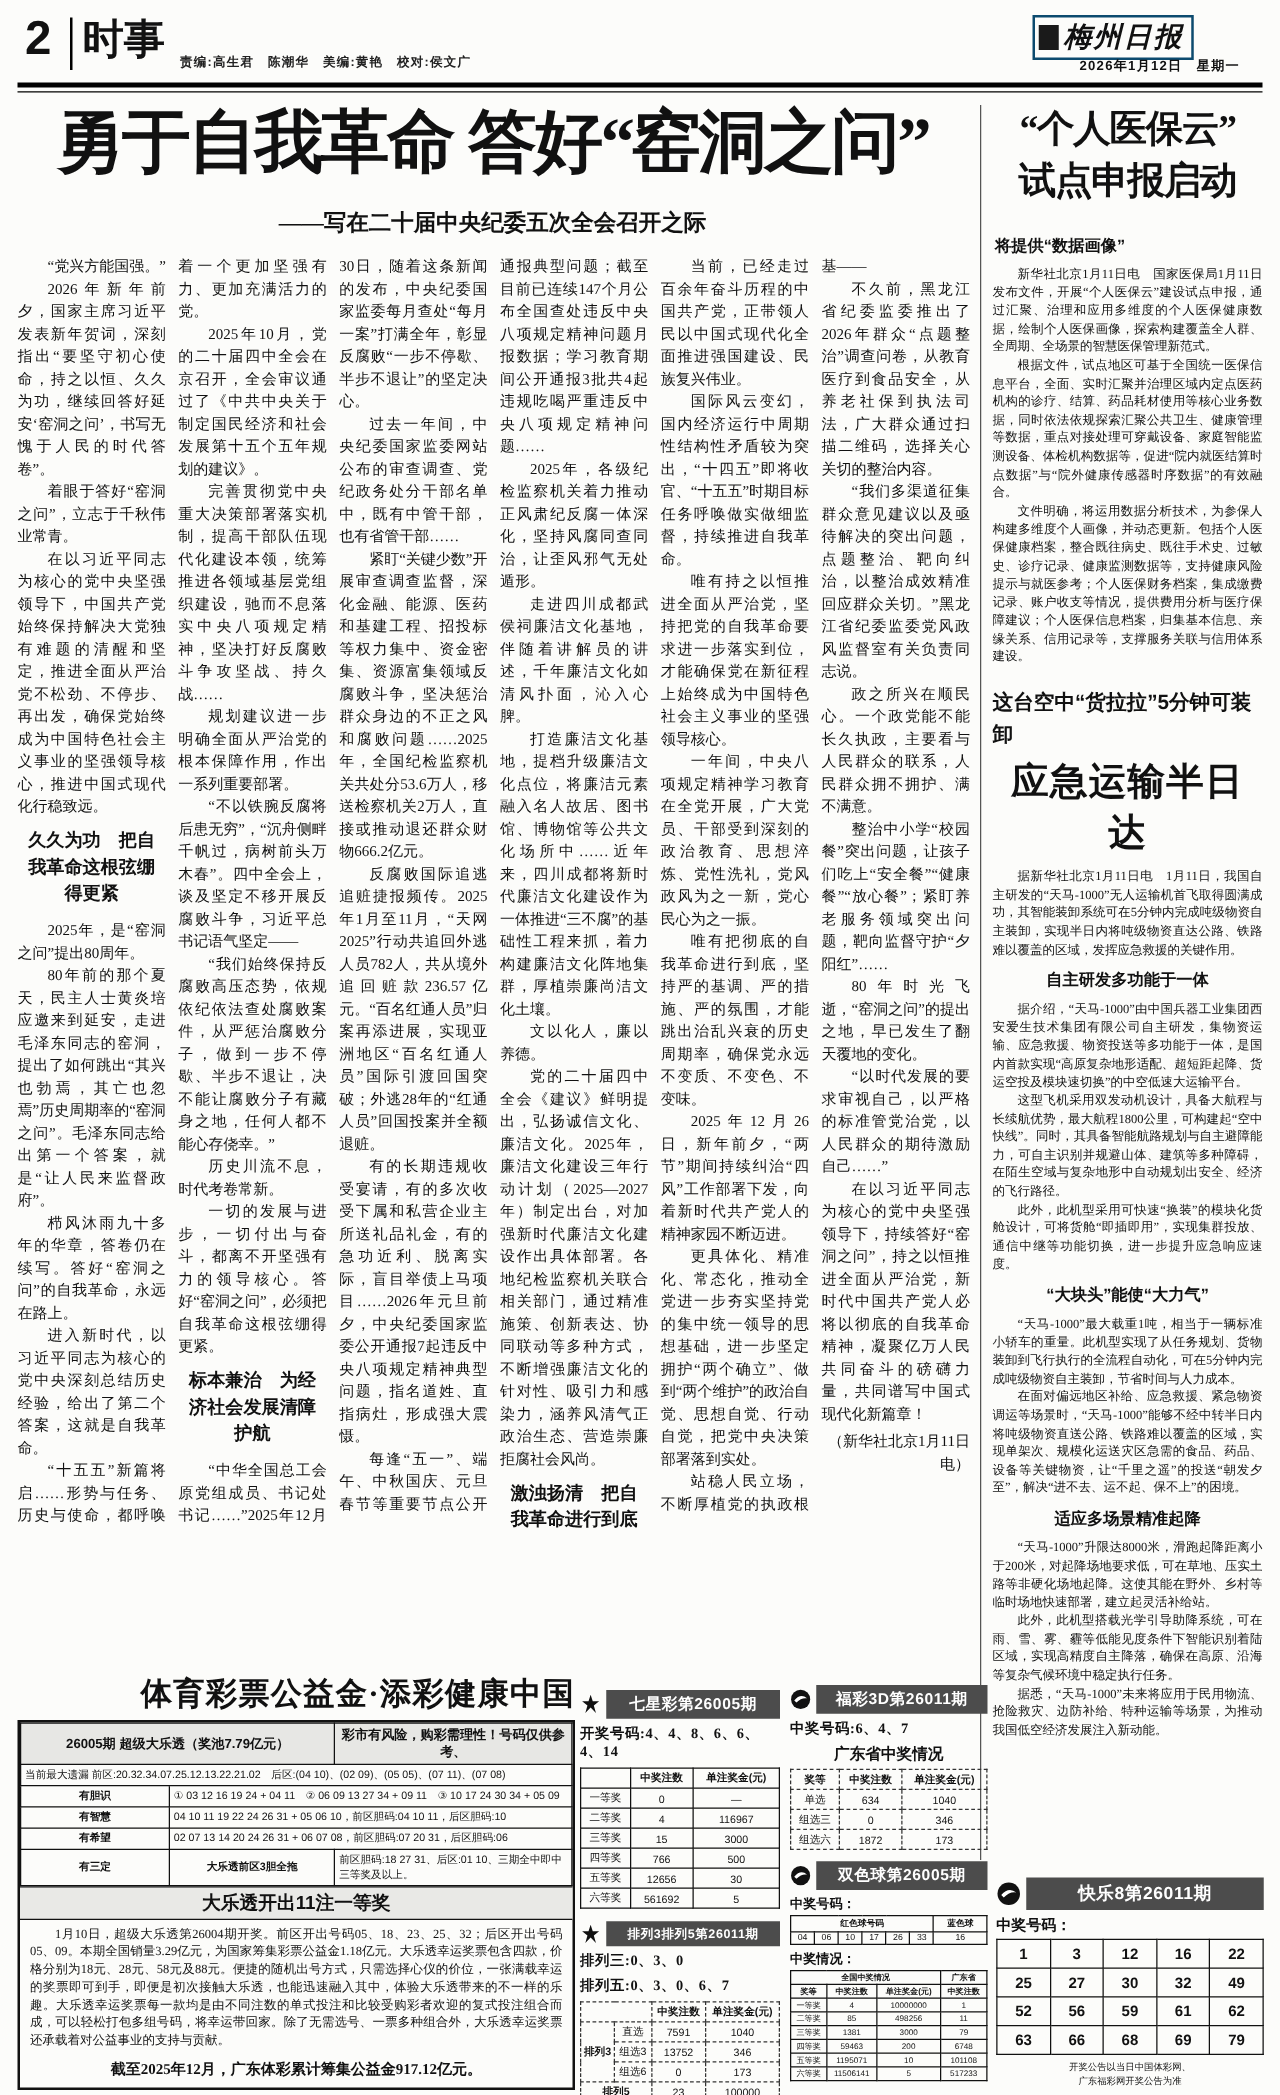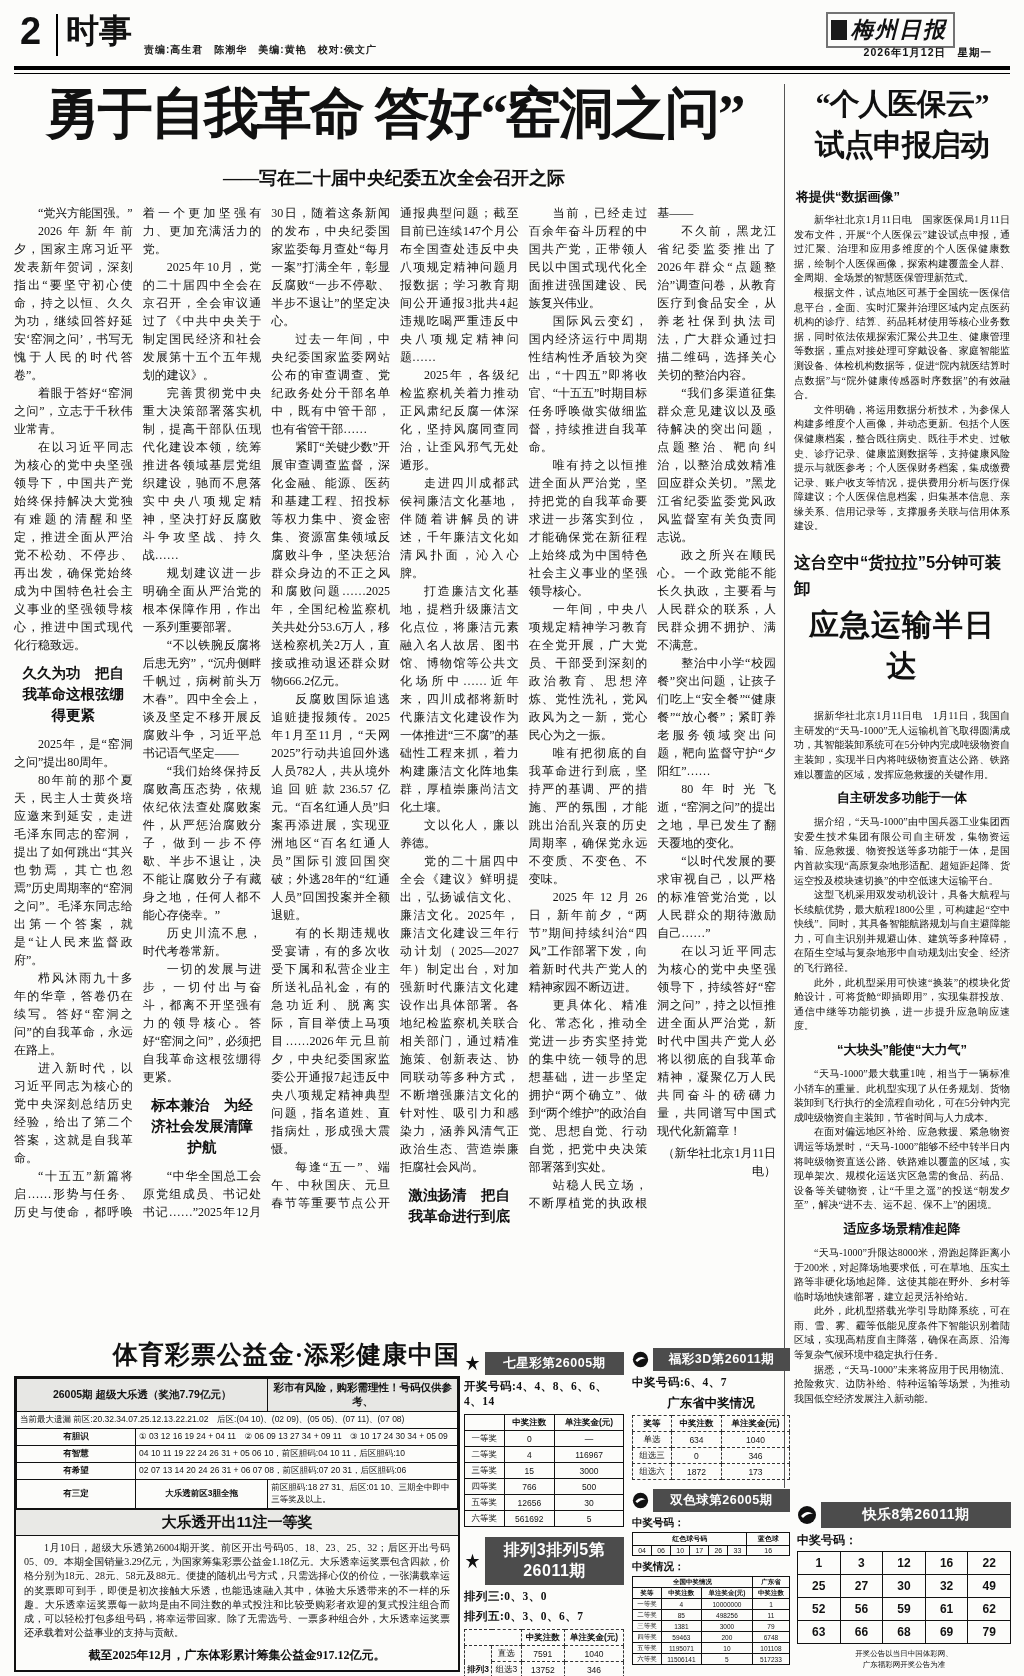--- a/index.html
+++ b/index.html
@@ -5,21 +5,21 @@
   html,body{margin:0;padding:0;background:#888;}
   .page{position:relative;width:1024px;height:1676px;background:#fcfcfa;margin:0 auto;overflow:hidden;
         font-family:"Liberation Serif","DejaVu Serif",serif;color:#111;}
 
   
   .hdr{position:absolute;left:14px;top:10px;width:996px;height:54px;}
   .pagenum{position:absolute;left:6px;top:2px;font-family:"Liberation Sans",sans-serif;font-weight:700;font-size:38px;line-height:1;}
   .hpipe{position:absolute;left:42px;top:4px;width:2px;height:42px;background:#000;}
   .secname{position:absolute;left:52px;top:0px;font-family:"Liberation Sans",sans-serif;font-weight:900;font-size:33px;line-height:1.3;}
   .credits{position:absolute;left:130px;top:33px;font-family:"Liberation Sans",sans-serif;font-weight:700;font-size:10px;color:#222;letter-spacing:1px;}
-  .masthead{position:absolute;right:55px;top:2px;border:2px solid #737373;padding:1px 6px 1px 3px;display:flex;align-items:center;gap:4px;}
+  .masthead{position:absolute;right:55px;top:2px;border:2px solid #0c4a6e;padding:1px 6px 1px 3px;display:flex;align-items:center;gap:4px;}
   .mh-icon{width:16px;height:20px;background:#1a1a1a;display:inline-block;}
   .mh-text{font-size:22px;font-weight:700;font-style:italic;letter-spacing:2px;}
   .dateline{position:absolute;right:18px;top:36px;font-family:"Liberation Sans",sans-serif;font-size:10.5px;font-weight:700;letter-spacing:1px;}
   .rule{position:absolute;left:14px;top:66px;width:996px;height:3px;border-top:4px solid #000;border-bottom:1px solid #000;}
 
   
   .headline{position:absolute;left:10px;top:82px;width:768px;text-align:center;font-weight:900;
             font-size:55px;line-height:1.15;letter-spacing:-2px;white-space:nowrap;}
   .deck{position:absolute;left:10px;top:166px;width:768px;text-align:center;font-weight:700;font-size:18px;}
   .article{position:absolute;left:14px;top:204px;width:762px;height:1130px;column-count:6;column-gap:10px;
@@ -30,21 +30,21 @@
   .article .byline{text-align:right;text-indent:0;margin-top:4px;}
   .vrule{position:absolute;left:784px;top:84px;width:1px;height:1404px;background:#555;}
 
   
   .sidebar{position:absolute;left:794px;top:84px;width:216px;height:1412px;overflow:hidden;}
   .sb-title{font-weight:900;font-size:30px;line-height:1.35;text-align:center;letter-spacing:-1px;}
   .sb-sub{font-family:"Liberation Sans",sans-serif;font-weight:700;font-size:13px;margin:23px 2px 7px 2px;}
   .sb-body{font-size:10px;line-height:1.46;text-align:justify;}
   .sb-body p{margin:0;text-indent:2em;}
   .kicker{font-family:"Liberation Sans",sans-serif;font-weight:700;font-size:16.5px;line-height:1.55;margin-top:16px;}
-  .sb-head2{font-family:"Liberation Sans",sans-serif;font-weight:900;font-size:30px;letter-spacing:1px;margin:4px 0 22px 0;text-align:center;}
+  .sb-head2{font-family:"Liberation Sans",sans-serif;font-weight:900;font-size:30px;letter-spacing:1px;margin:4px 0 8px 0;text-align:center;}
   .sb-body .ssh{font-family:"Liberation Sans",sans-serif;font-weight:700;font-size:13px;text-align:center;text-indent:0;margin:7px 0;}
 
   
   .spbox{position:absolute;left:14px;top:1338px;width:446px;}
   .spbox-title{font-weight:900;font-size:25px;text-align:right;letter-spacing:1px;margin-bottom:5px;}
   .spframe{border:2px solid #111;}
   table.dlt{width:100%;border-collapse:collapse;font-family:"Liberation Sans",sans-serif;font-size:8.5px;}
   table.dlt td{border:1px solid #111;padding:2px 3px;}
   .dlt .hcell{background:#e7e7e4;font-weight:700;font-size:10.5px;text-align:center;}
   .dlt .lbl{width:40px;font-weight:700;text-align:center;}
@@ -294,21 +294,21 @@
             <td>561692</td>
             <td>5</td>
           </tr>
         </tbody>
     </table>
 
     <div class="lothead" style="margin-top:10px;">
       <svg class="loticon" viewBox="0 0 20 20">
           <path d="M10 1 L12 7 L18 7 L13 11 L15 18 L10 13 L5 18 L7 11 L2 7 L8 7 Z" fill="#111"></path>
         </svg>
-      <div class="lotbar" style="font-size:16px;">排列3排列5第26011期</div>
+      <div class="lotbar" style="font-size:10px;">排列3排列5第26011期</div>
     </div>
     <div class="numline">排列三:0、3、0</div>
     <div class="numline">排列五:0、3、0、6、7</div>
     <table class="lt ltd">
       <tbody>
         <tr>
           <th colspan="2"></th>
           <th>中奖注数</th>
           <th>单注奖金(元)</th>
         </tr>

